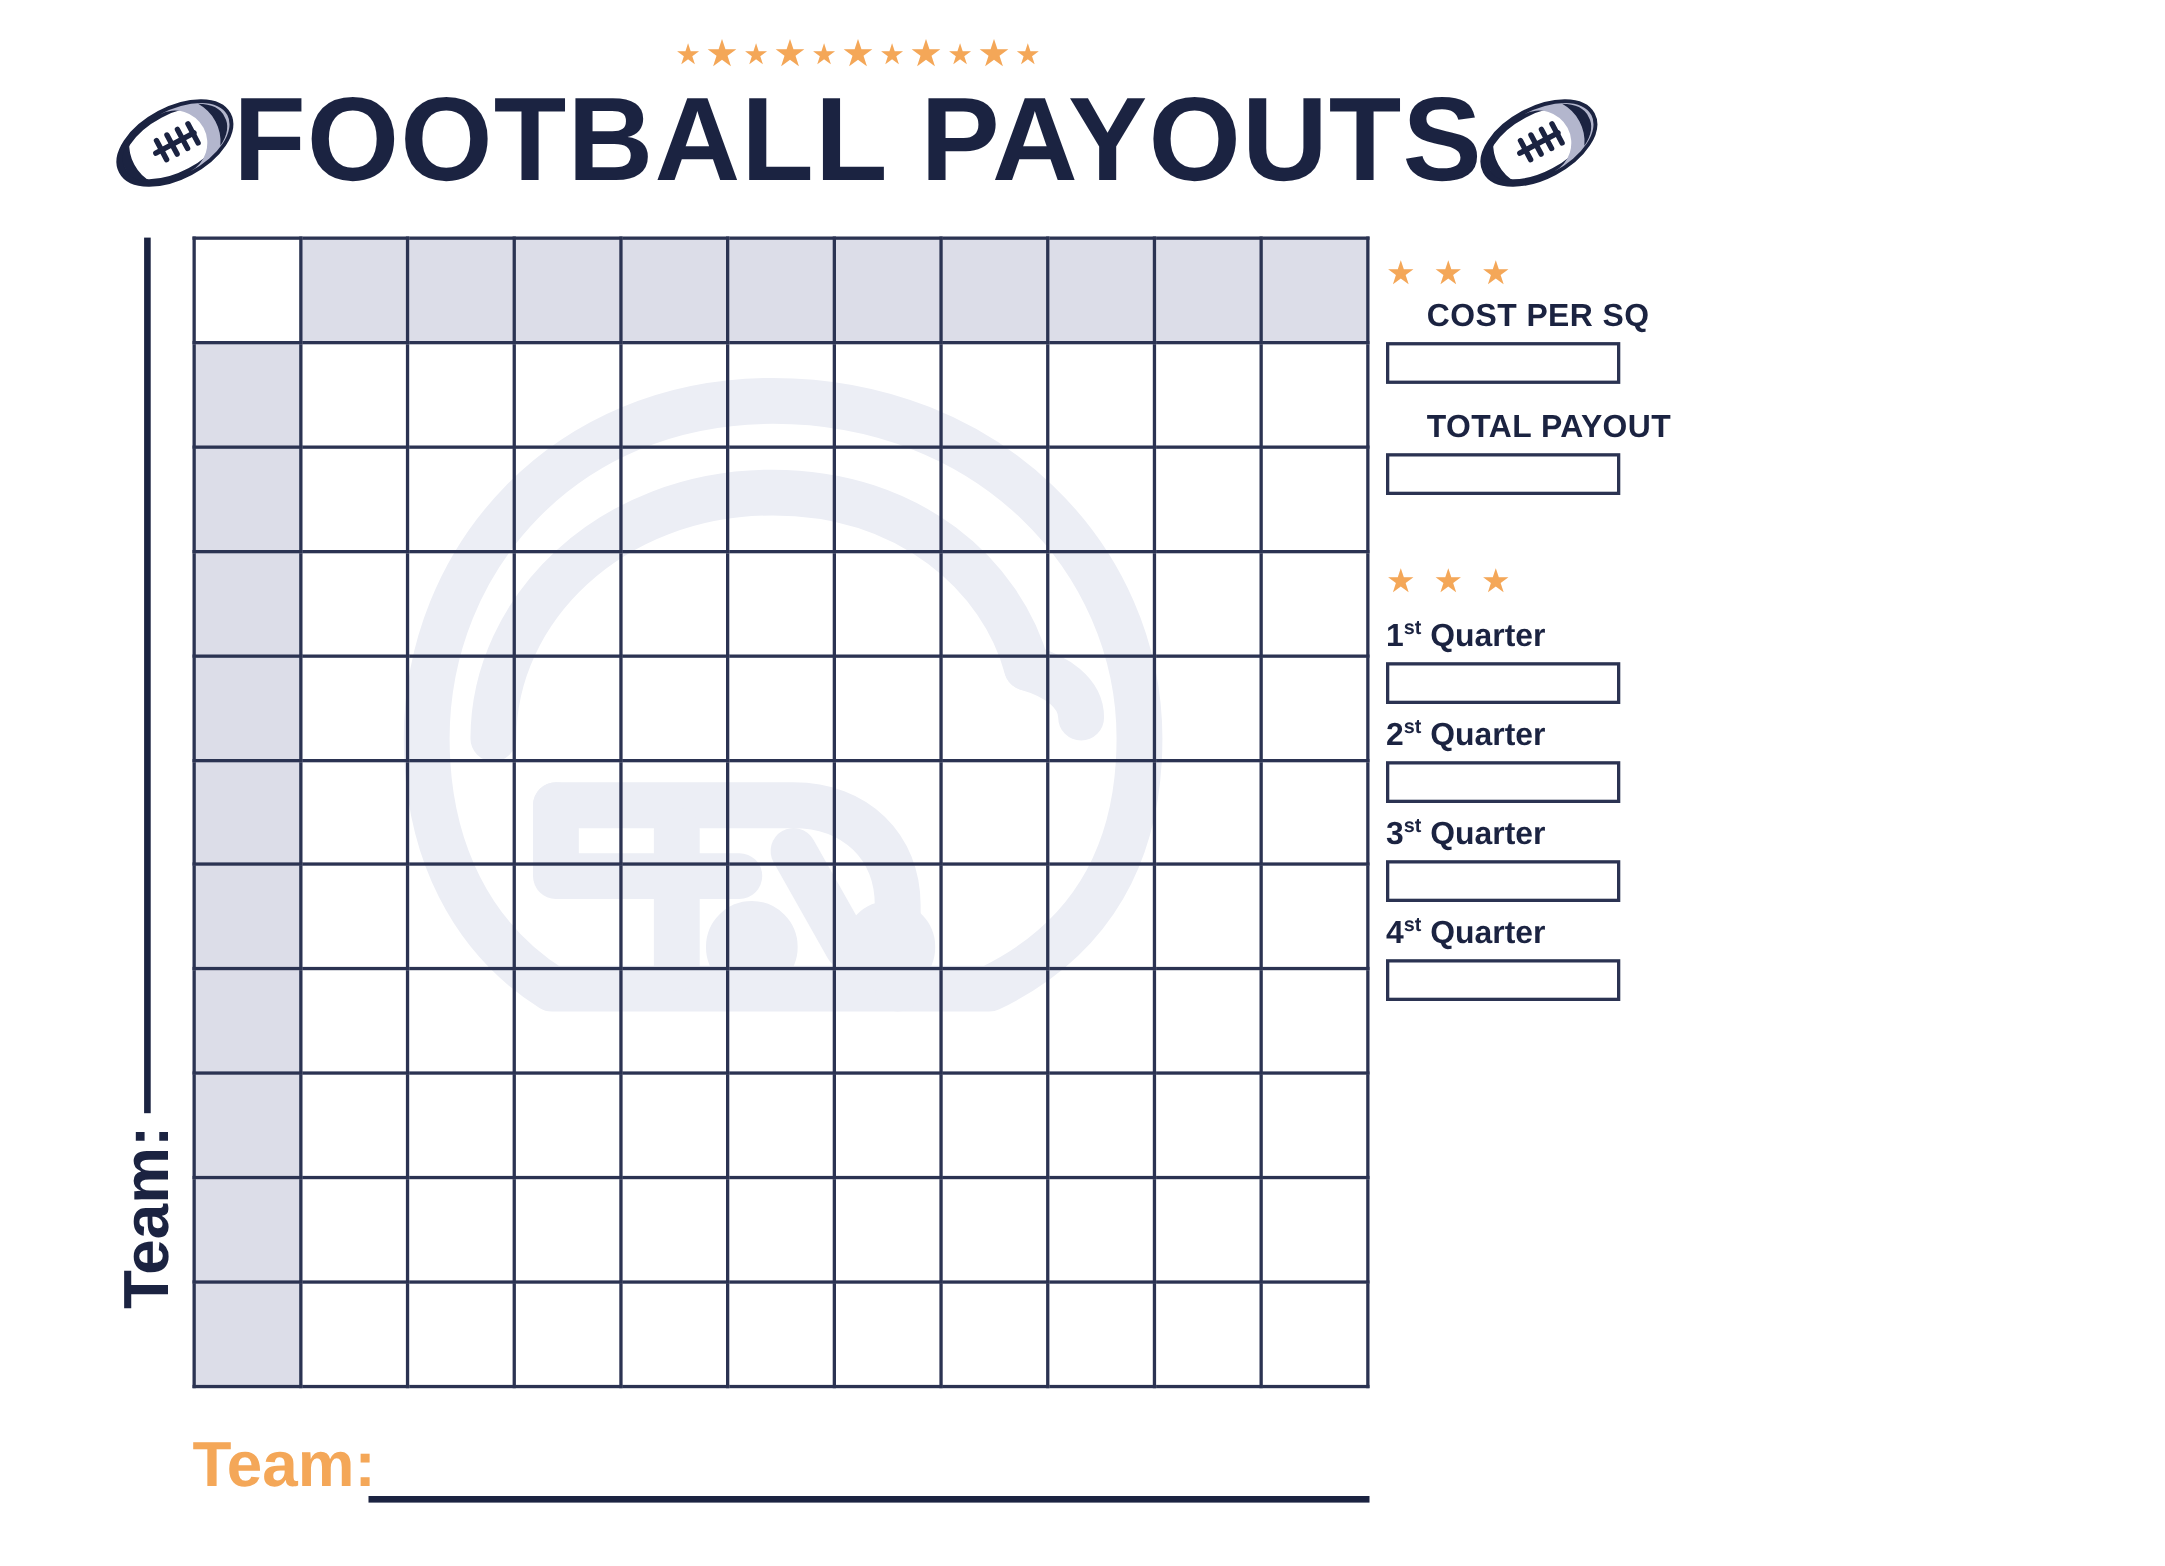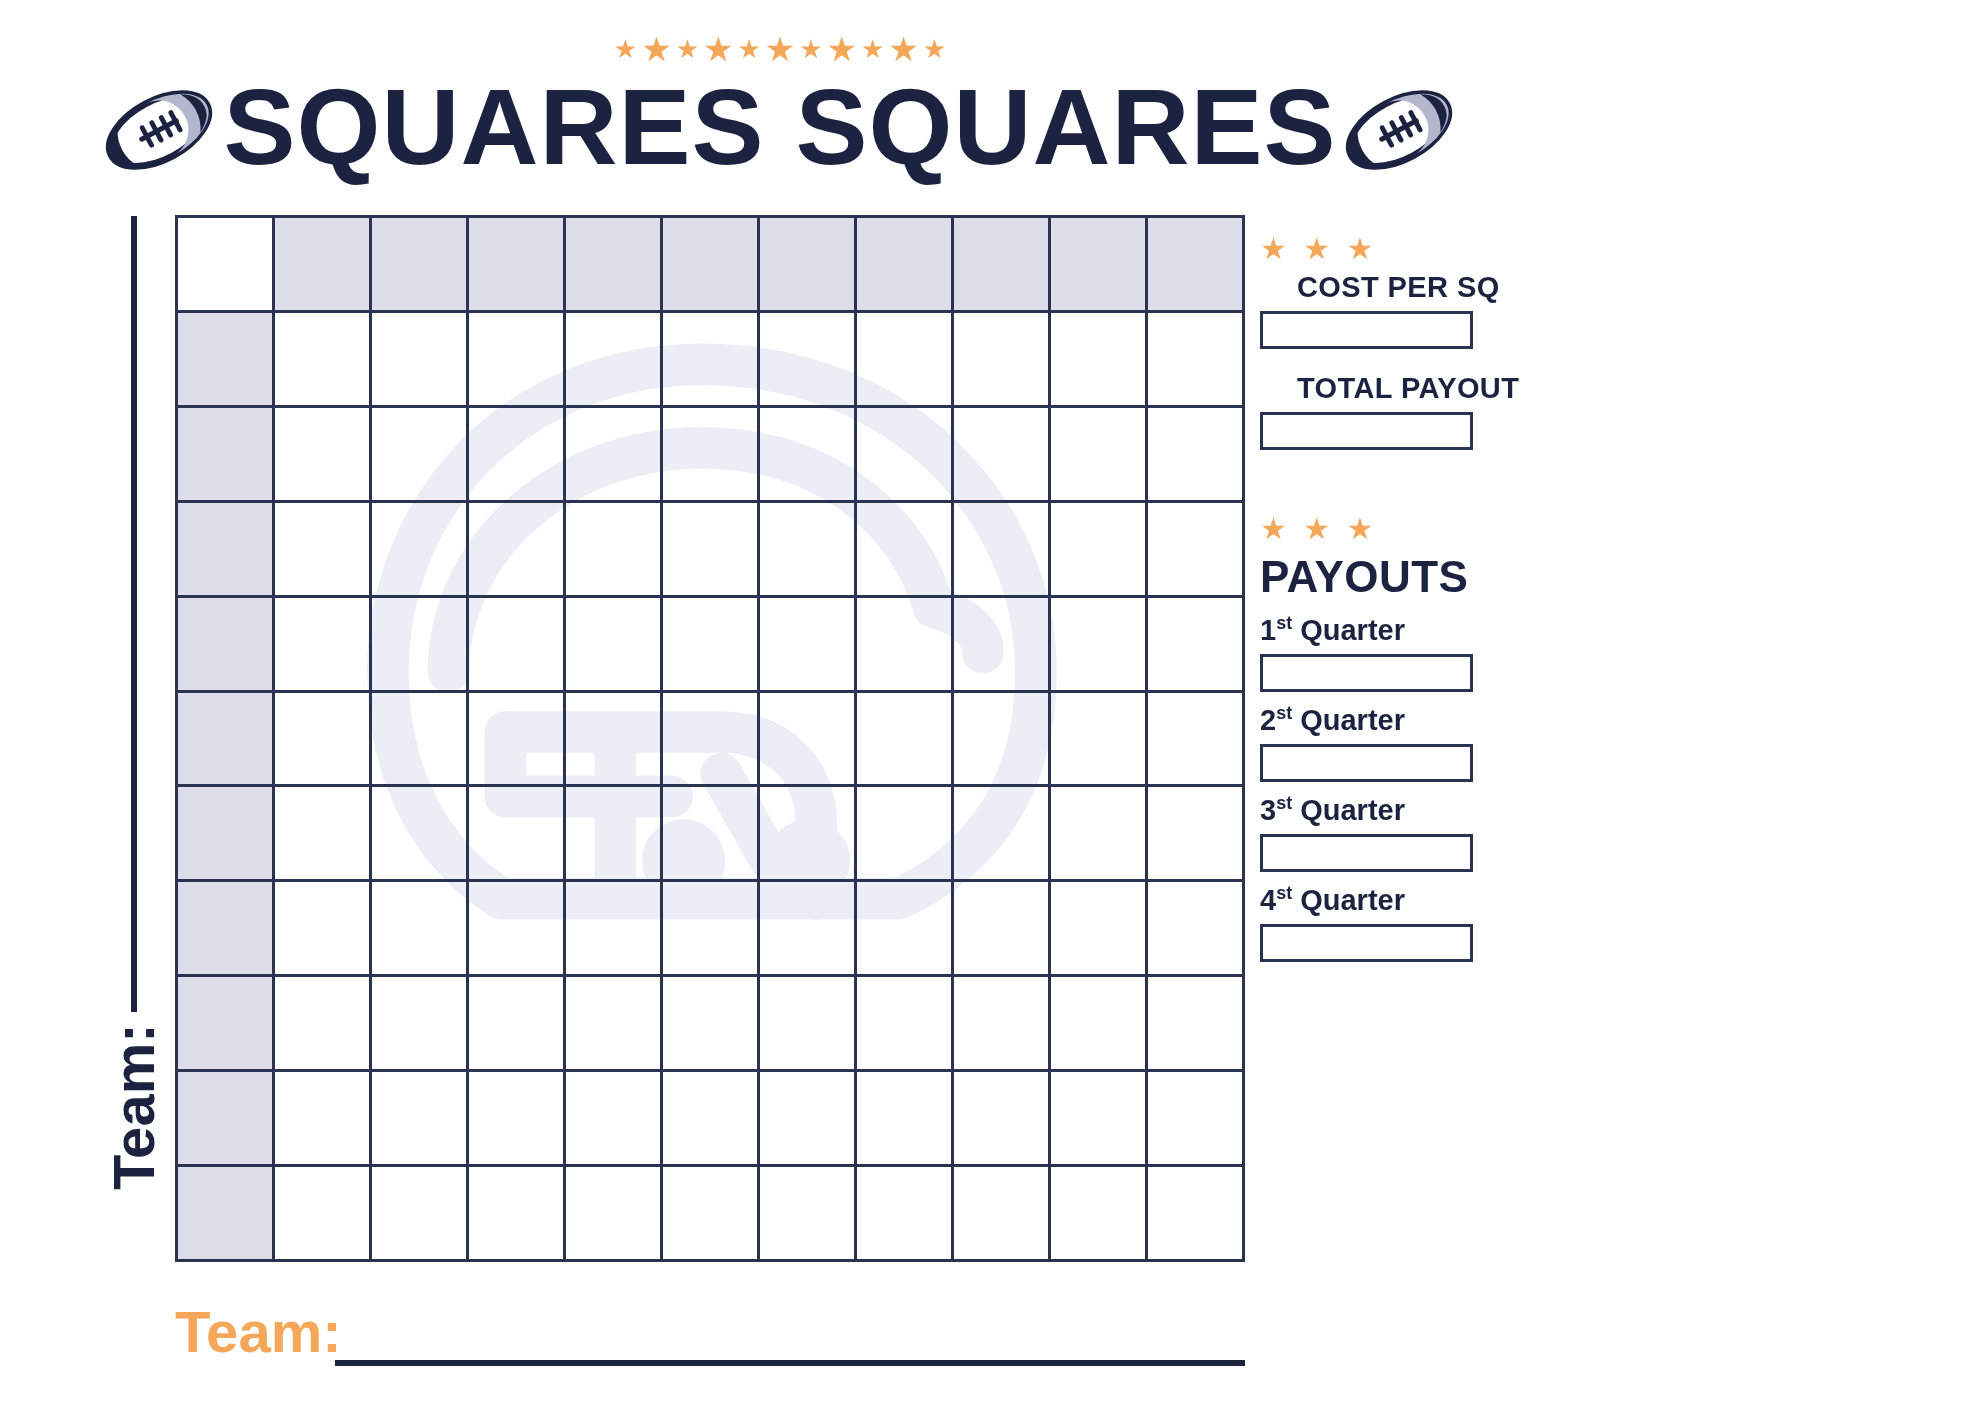--- a/index.html
+++ b/index.html
@@ -234,21 +234,21 @@
         <path d="M8 55 A55 30 0 0 1 24 33 A40 40 0 0 0 24 77 A55 30 0 0 1 8 55 Z" fill="#1b2341"></path>
         <path d="M112 55 A55 30 0 0 0 96 33 A40 40 0 0 1 96 77 A55 30 0 0 0 112 55 Z" fill="#1b2341"></path>
         <line x1="40" y1="55" x2="80" y2="55" stroke="#1b2341" stroke-width="5" stroke-linecap="round"></line>
         <line x1="46" y1="45" x2="46" y2="65" stroke="#1b2341" stroke-width="5" stroke-linecap="round"></line>
         <line x1="57" y1="45" x2="57" y2="65" stroke="#1b2341" stroke-width="5" stroke-linecap="round"></line>
         <line x1="68" y1="45" x2="68" y2="65" stroke="#1b2341" stroke-width="5" stroke-linecap="round"></line>
         <line x1="79" y1="45" x2="79" y2="65" stroke="#1b2341" stroke-width="5" stroke-linecap="round"></line>
       </g>
     </svg>
 
-    <div id="title">SQUARES SQUARES</div>
+    <div id="title">FOOTBALL PAYOUTS</div>
 
     <svg class="ball" id="ball-right" viewBox="0 0 120 110">
       <g transform="rotate(-28 60 55)">
         <ellipse cx="60" cy="55" rx="55" ry="30" fill="#ffffff" stroke="#1b2341" stroke-width="7"></ellipse>
         <path d="M60 25 A55 30 0 0 1 60 85 A30 30 0 0 0 60 25 Z" fill="#b3b6cd"></path>
         <path d="M8 55 A55 30 0 0 1 24 33 A40 40 0 0 0 24 77 A55 30 0 0 1 8 55 Z" fill="#1b2341"></path>
         <path d="M112 55 A55 30 0 0 0 96 33 A40 40 0 0 1 96 77 A55 30 0 0 0 112 55 Z" fill="#1b2341"></path>
         <line x1="40" y1="55" x2="80" y2="55" stroke="#1b2341" stroke-width="5" stroke-linecap="round"></line>
         <line x1="46" y1="45" x2="46" y2="65" stroke="#1b2341" stroke-width="5" stroke-linecap="round"></line>
         <line x1="57" y1="45" x2="57" y2="65" stroke="#1b2341" stroke-width="5" stroke-linecap="round"></line>
@@ -432,21 +432,20 @@
 
     <div class="spacer-sm"></div>
 
     <div class="side-heading">TOTAL PAYOUT</div>
     <div class="fill-box"></div>
 
     <div class="spacer-md"></div>
 
     <div class="side-stars">★ ★ ★</div>
 
-    <div class="side-big-heading">PAYOUTS</div>
 
     <div class="quarter-label"><span>1</span><sup>st</sup>&nbsp;<span>Quarter</span></div>
     <div class="quarter-box"></div>
 
     <div class="quarter-label"><span>2</span><sup>st</sup>&nbsp;<span>Quarter</span></div>
     <div class="quarter-box"></div>
 
     <div class="quarter-label"><span>3</span><sup>st</sup>&nbsp;<span>Quarter</span></div>
     <div class="quarter-box"></div>
 

